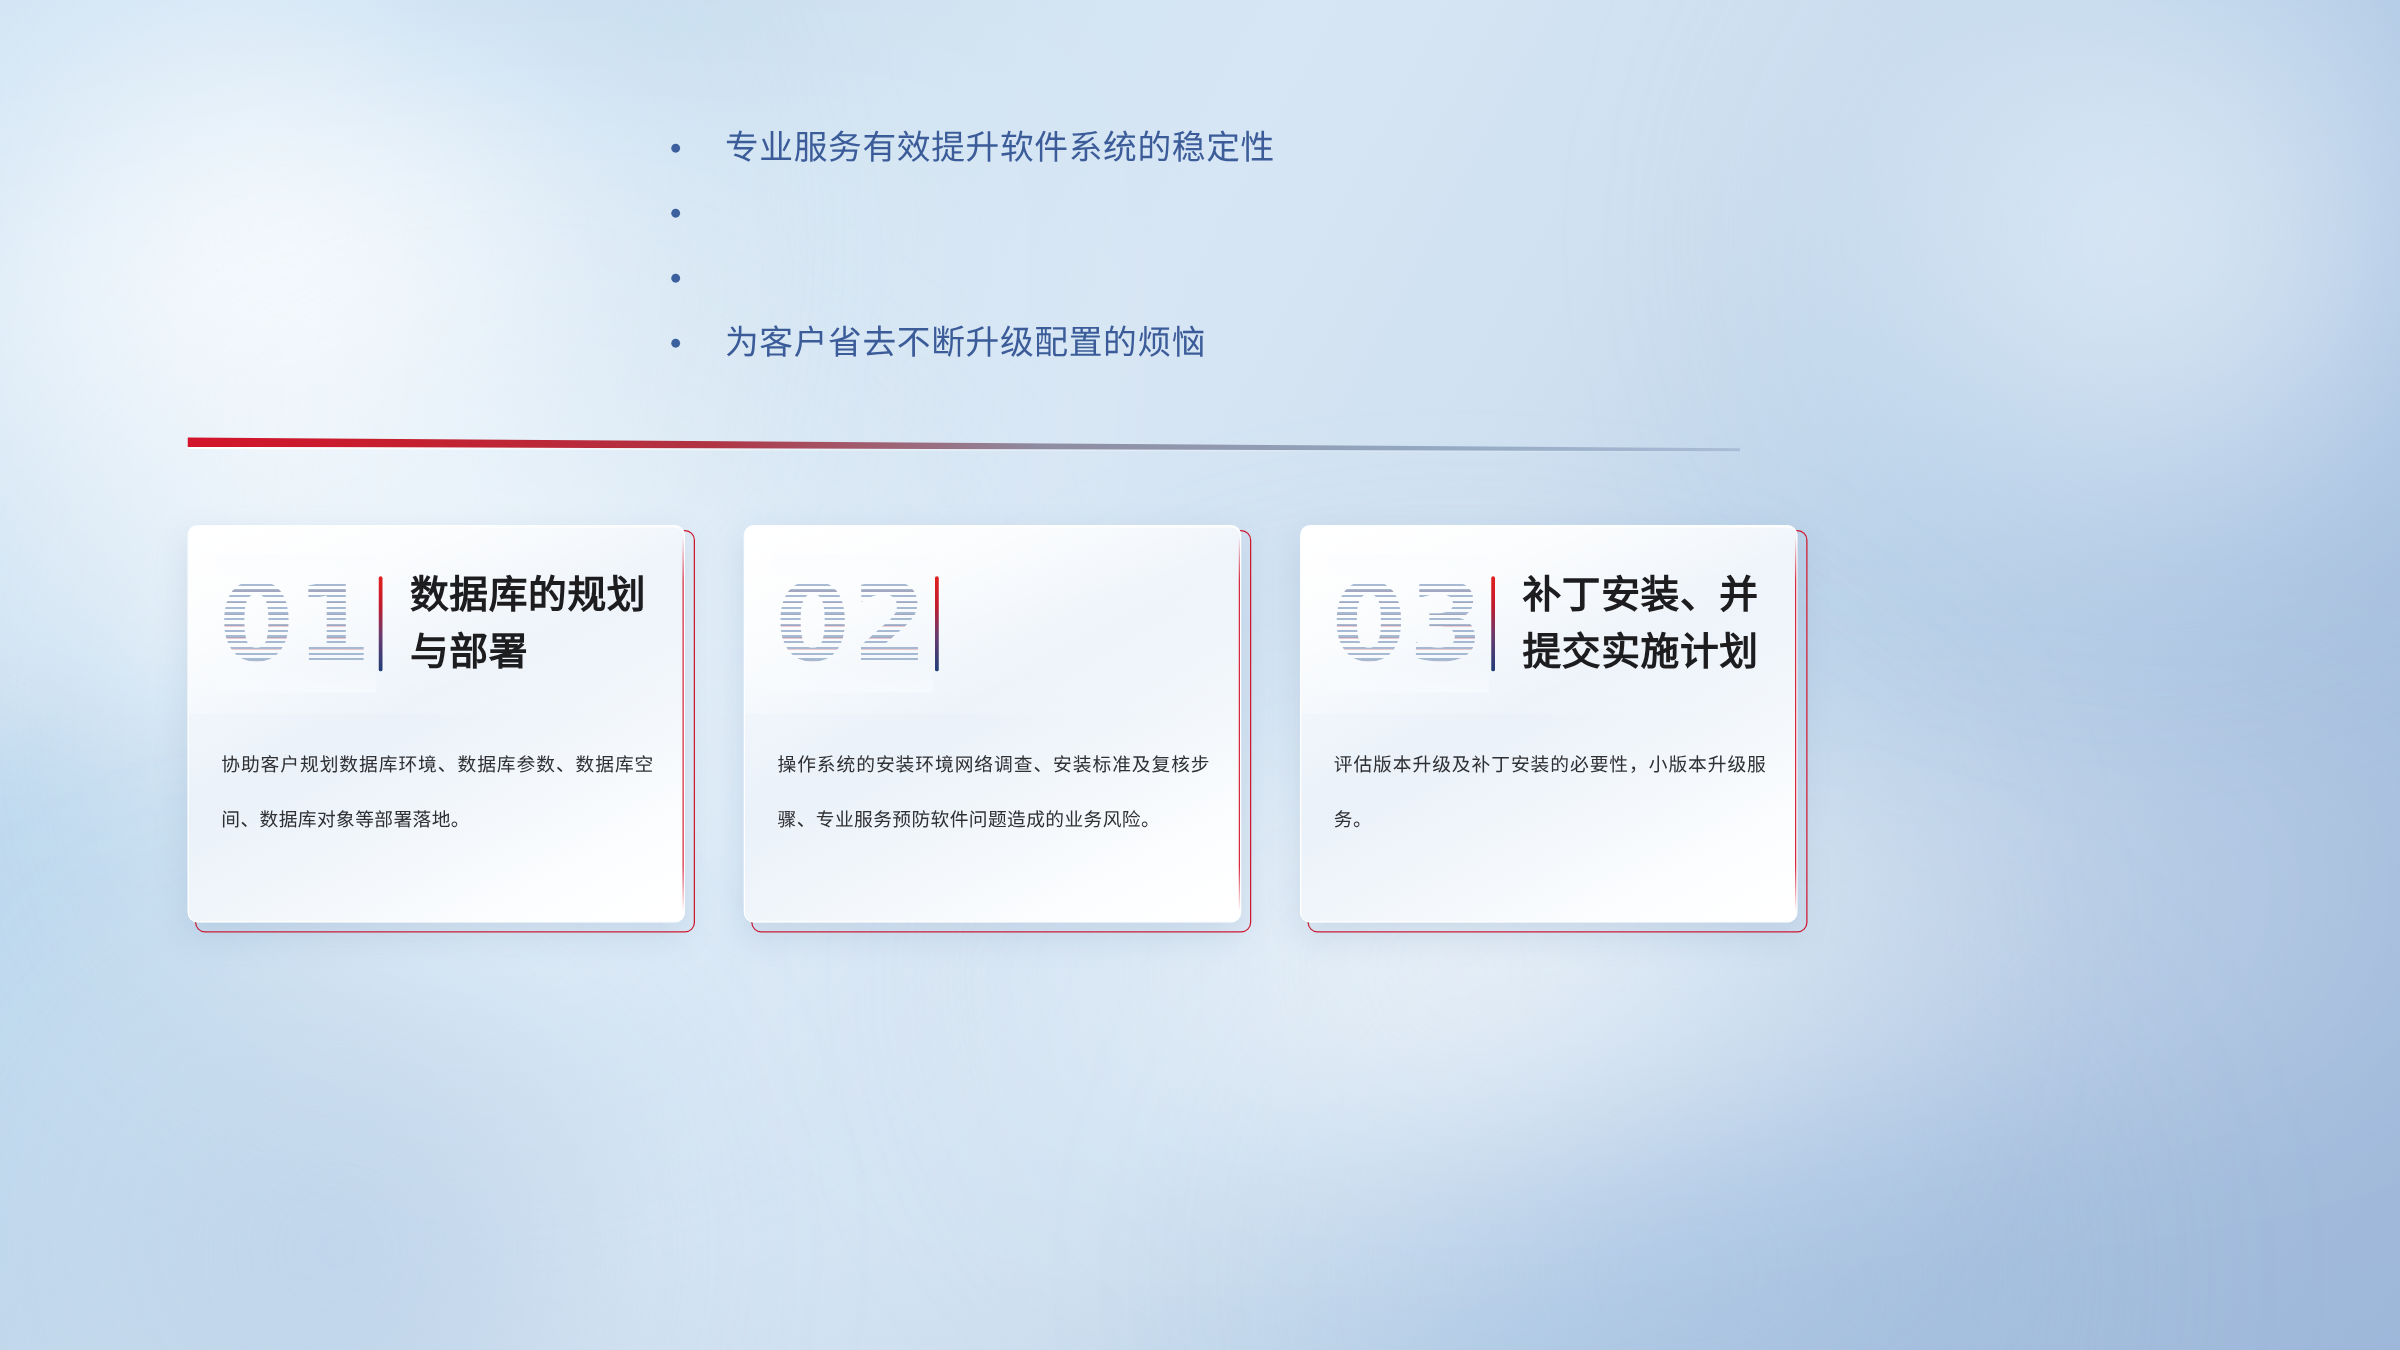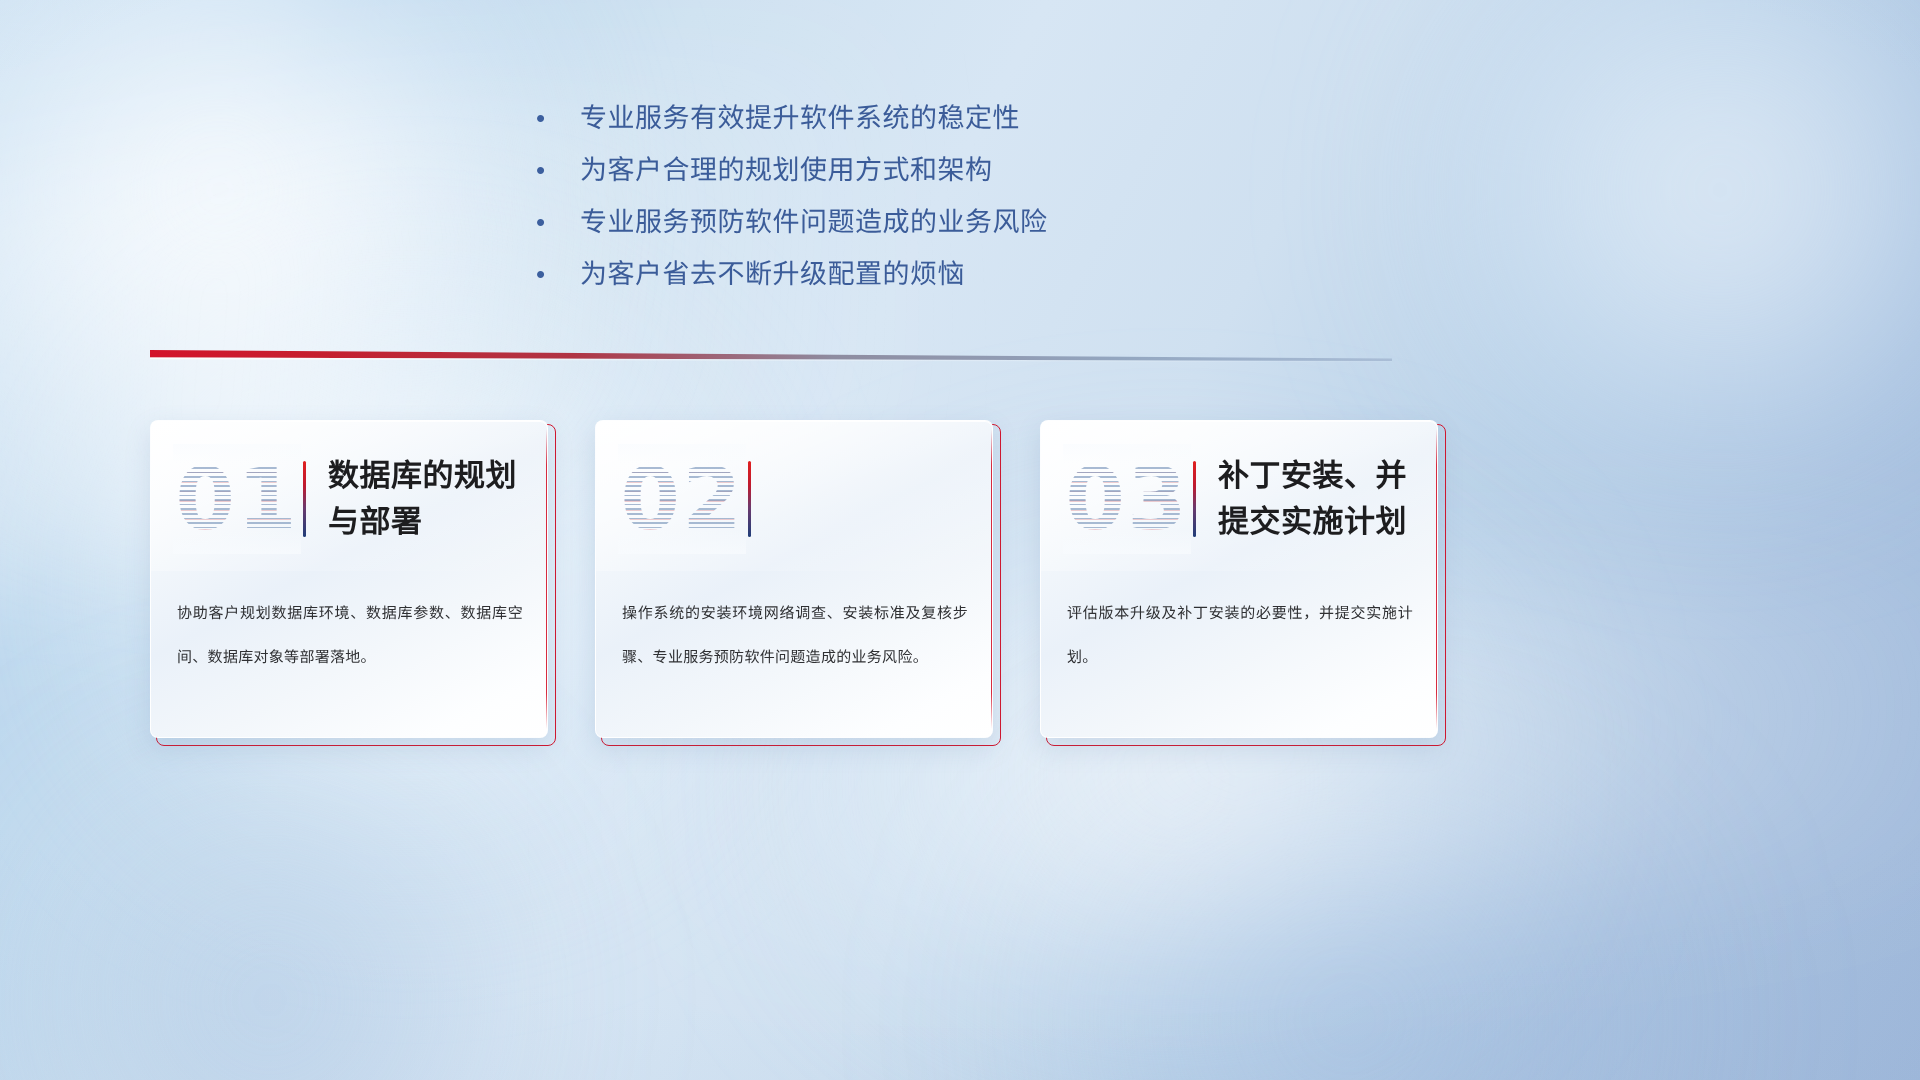--- a/index.html
+++ b/index.html
@@ -165,26 +165,24 @@
 
 <div class="bullets">
 
   <div class="bullet-row">
     <span class="bullet-dot">•</span>
     <span class="bullet-text">专业服务有效提升软件系统的稳定性</span>
   </div>
 
   <div class="bullet-row">
     <span class="bullet-dot">•</span>
-    <span class="bullet-text">为客户合理的规划使用方式和架构</span>
-  </div>
-
-  <div class="bullet-row">
-    <span class="bullet-dot">•</span>
-    <span class="bullet-text">专业服务预防软件问题造成的业务风险</span>
+  </div>
+
+  <div class="bullet-row">
+    <span class="bullet-dot">•</span>
   </div>
 
   <div class="bullet-row">
     <span class="bullet-dot">•</span>
     <span class="bullet-text">为客户省去不断升级配置的烦恼</span>
   </div>
 
 </div>
 
 <div class="divider-wrap">
@@ -253,17 +251,17 @@
       <div class="card-redline"></div>
       <div class="card-head">
         <div class="num">
           <div class="num-glyph tint">03</div>
           <div class="num-glyph">03</div>
           <div class="num-fade"></div>
         </div>
         <div class="vbar"></div>
         <div class="card-title">补丁安装、并提交实施计划</div>
       </div>
-      <div class="card-body">评估版本升级及补丁安装的必要性，并提交实施计划。</div>
+      <div class="card-body">评估版本升级及补丁安装的必要性，小版本升级服务。</div>
     </div>
   </div>
 
 </div>
 
 </body></html>

